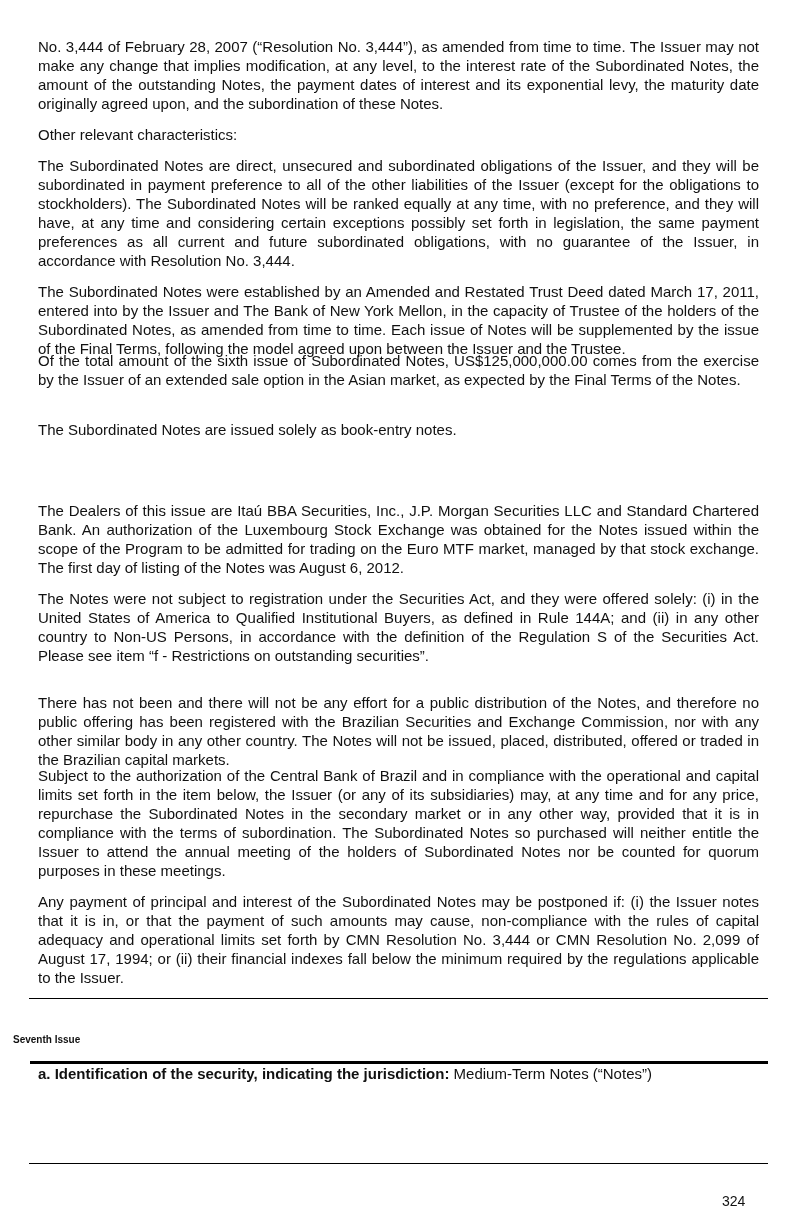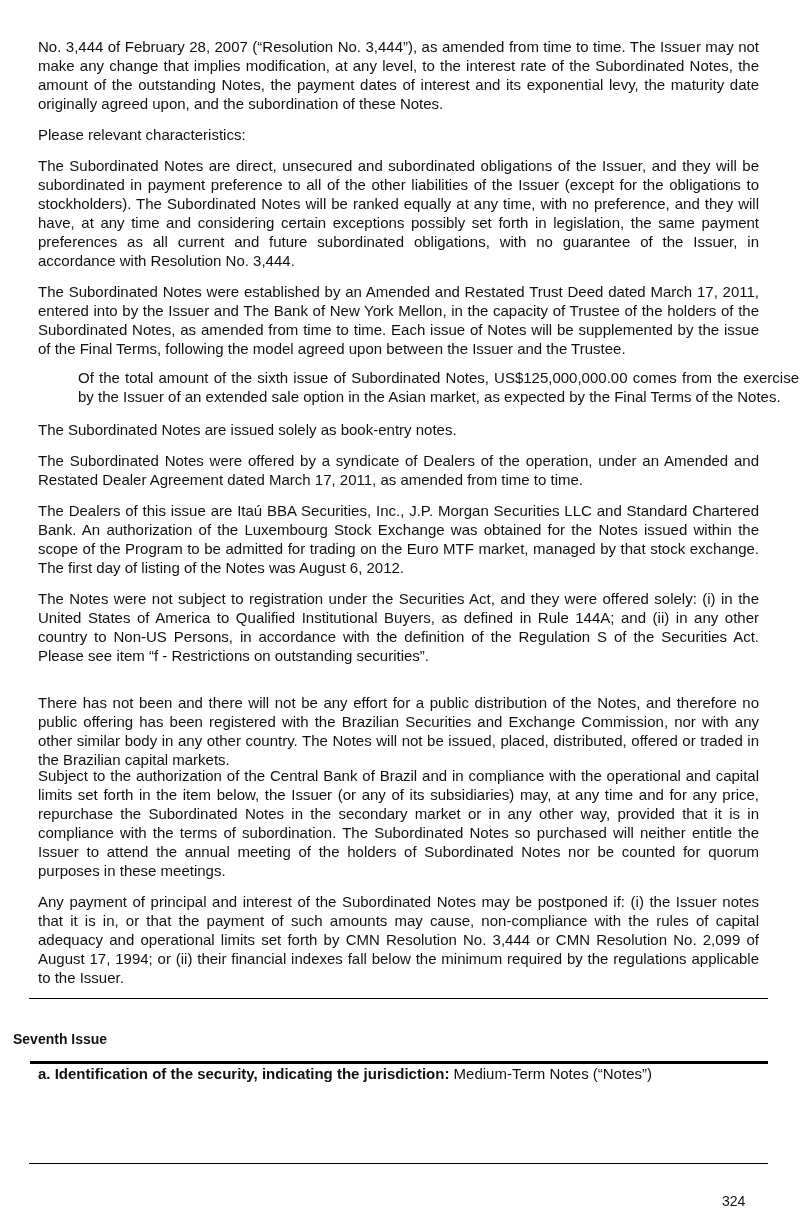--- a/index.html
+++ b/index.html
@@ -3,36 +3,35 @@
 <meta charset="utf-8">
 <style>
   html, body { margin: 0; padding: 0; background: #ffffff; }
   body { width: 802px; height: 1212px; position: relative; overflow: hidden;
          font-family: "Liberation Sans", sans-serif; color: #111111; }
   .page { position: absolute; left: 0; top: 0; width: 802px; height: 1212px; }
   .col { position: absolute; left: 38px; width: 721px; }
   .p { font-size: 15px; line-height: 19px; margin: 0; text-align: justify; }
   .rule-thin { position: absolute; left: 29px; width: 739px; height: 0; border-top: 1.5px solid #000; }
   .rule-thick { position: absolute; left: 30px; width: 738px; height: 3px; background: #000; }
-  .heading { position: absolute; left: 13px; font-size: 14px; font-weight: bold; line-height: 19px; }
+  .heading { position: absolute; left: 13px; font-size: 10px; font-weight: bold; line-height: 19px; }
   .label-bold { font-weight: bold; margin-top: 8px; }
   .pagenum { position: absolute; left: 722px; top: 1194px; font-size: 14px; line-height: 14px; }
 </style>
 </head>
 <body>
 
 <div class="page">
 
   <p class="p col" style="top:37px;">No. 3,444 of February 28, 2007 (“Resolution No. 3,444”), as amended from time to time. The Issuer may not make any change that implies modification, at any level, to the interest rate of the Subordinated Notes, the amount of the outstanding Notes, the payment dates of interest and its exponential levy, the maturity date originally agreed upon, and the subordination of these Notes.</p>
-  <p class="p col" style="top:125px;">Please relevant characteristics:</p>
+  <p class="p col" style="top:125px;">Other relevant characteristics:</p>
   <p class="p col" style="top:156px;">The Subordinated Notes are direct, unsecured and subordinated obligations of the Issuer, and they will be subordinated in payment preference to all of the other liabilities of the Issuer (except for the obligations to stockholders). The Subordinated Notes will be ranked equally at any time, with no preference, and they will have, at any time and considering certain exceptions possibly set forth in legislation, the same payment preferences as all current and future subordinated obligations, with no guarantee of the Issuer, in accordance with Resolution No. 3,444.</p>
   <p class="p col" style="top:282px;">The Subordinated Notes were established by an Amended and Restated Trust Deed dated March 17, 2011, entered into by the Issuer and The Bank of New York Mellon, in the capacity of Trustee of the holders of the Subordinated Notes, as amended from time to time. Each issue of Notes will be supplemented by the issue of the Final Terms, following the model agreed upon between the Issuer and the Trustee.</p>
-  <p class="p col" style="top:368px;margin-left:40px;">Of the total amount of the sixth issue of Subordinated Notes, US$125,000,000.00 comes from the exercise by the Issuer of an extended sale option in the Asian market, as expected by the Final Terms of the Notes.</p>
+  <p class="p col" style="top:351px;">Of the total amount of the sixth issue of Subordinated Notes, US$125,000,000.00 comes from the exercise by the Issuer of an extended sale option in the Asian market, as expected by the Final Terms of the Notes.</p>
   <p class="p col" style="top:420px;">The Subordinated Notes are issued solely as book-entry notes.</p>
-  <p class="p col" style="top:451px;">The Subordinated Notes were offered by a syndicate of Dealers of the operation, under an Amended and Restated Dealer Agreement dated March 17, 2011, as amended from time to time.</p>
   <p class="p col" style="top:501px;">The Dealers of this issue are Itaú BBA Securities, Inc., J.P. Morgan Securities LLC and Standard Chartered Bank. An authorization of the Luxembourg Stock Exchange was obtained for the Notes issued within the scope of the Program to be admitted for trading on the Euro MTF market, managed by that stock exchange. The first day of listing of the Notes was August 6, 2012.</p>
   <p class="p col" style="top:589px;">The Notes were not subject to registration under the Securities Act, and they were offered solely: (i) in the United States of America to Qualified Institutional Buyers, as defined in Rule 144A; and (ii) in any other country to Non-US Persons, in accordance with the definition of the Regulation S of the Securities Act. Please see item “f - Restrictions on outstanding securities”.</p>
   <p class="p col" style="top:693px;">There has not been and there will not be any effort for a public distribution of the Notes, and therefore no public offering has been registered with the Brazilian Securities and Exchange Commission, nor with any other similar body in any other country. The Notes will not be issued, placed, distributed, offered or traded in the Brazilian capital markets.</p>
   <p class="p col" style="top:766px;">Subject to the authorization of the Central Bank of Brazil and in compliance with the operational and capital limits set forth in the item below, the Issuer (or any of its subsidiaries) may, at any time and for any price, repurchase the Subordinated Notes in the secondary market or in any other way, provided that it is in compliance with the terms of subordination. The Subordinated Notes so purchased will neither entitle the Issuer to attend the annual meeting of the holders of Subordinated Notes nor be counted for quorum purposes in these meetings.</p>
   <p class="p col" style="top:892px;">Any payment of principal and interest of the Subordinated Notes may be postponed if: (i) the Issuer notes that it is in, or that the payment of such amounts may cause, non-compliance with the rules of capital adequacy and operational limits set forth by CMN Resolution No. 3,444 or CMN Resolution No. 2,099 of August 17, 1994; or (ii) their financial indexes fall below the minimum required by the regulations applicable to the Issuer.</p>
 
   <div class="rule-thin" style="top:998px;"></div>
 
   <div class="heading" style="top:1030px;">Seventh Issue</div>
 

